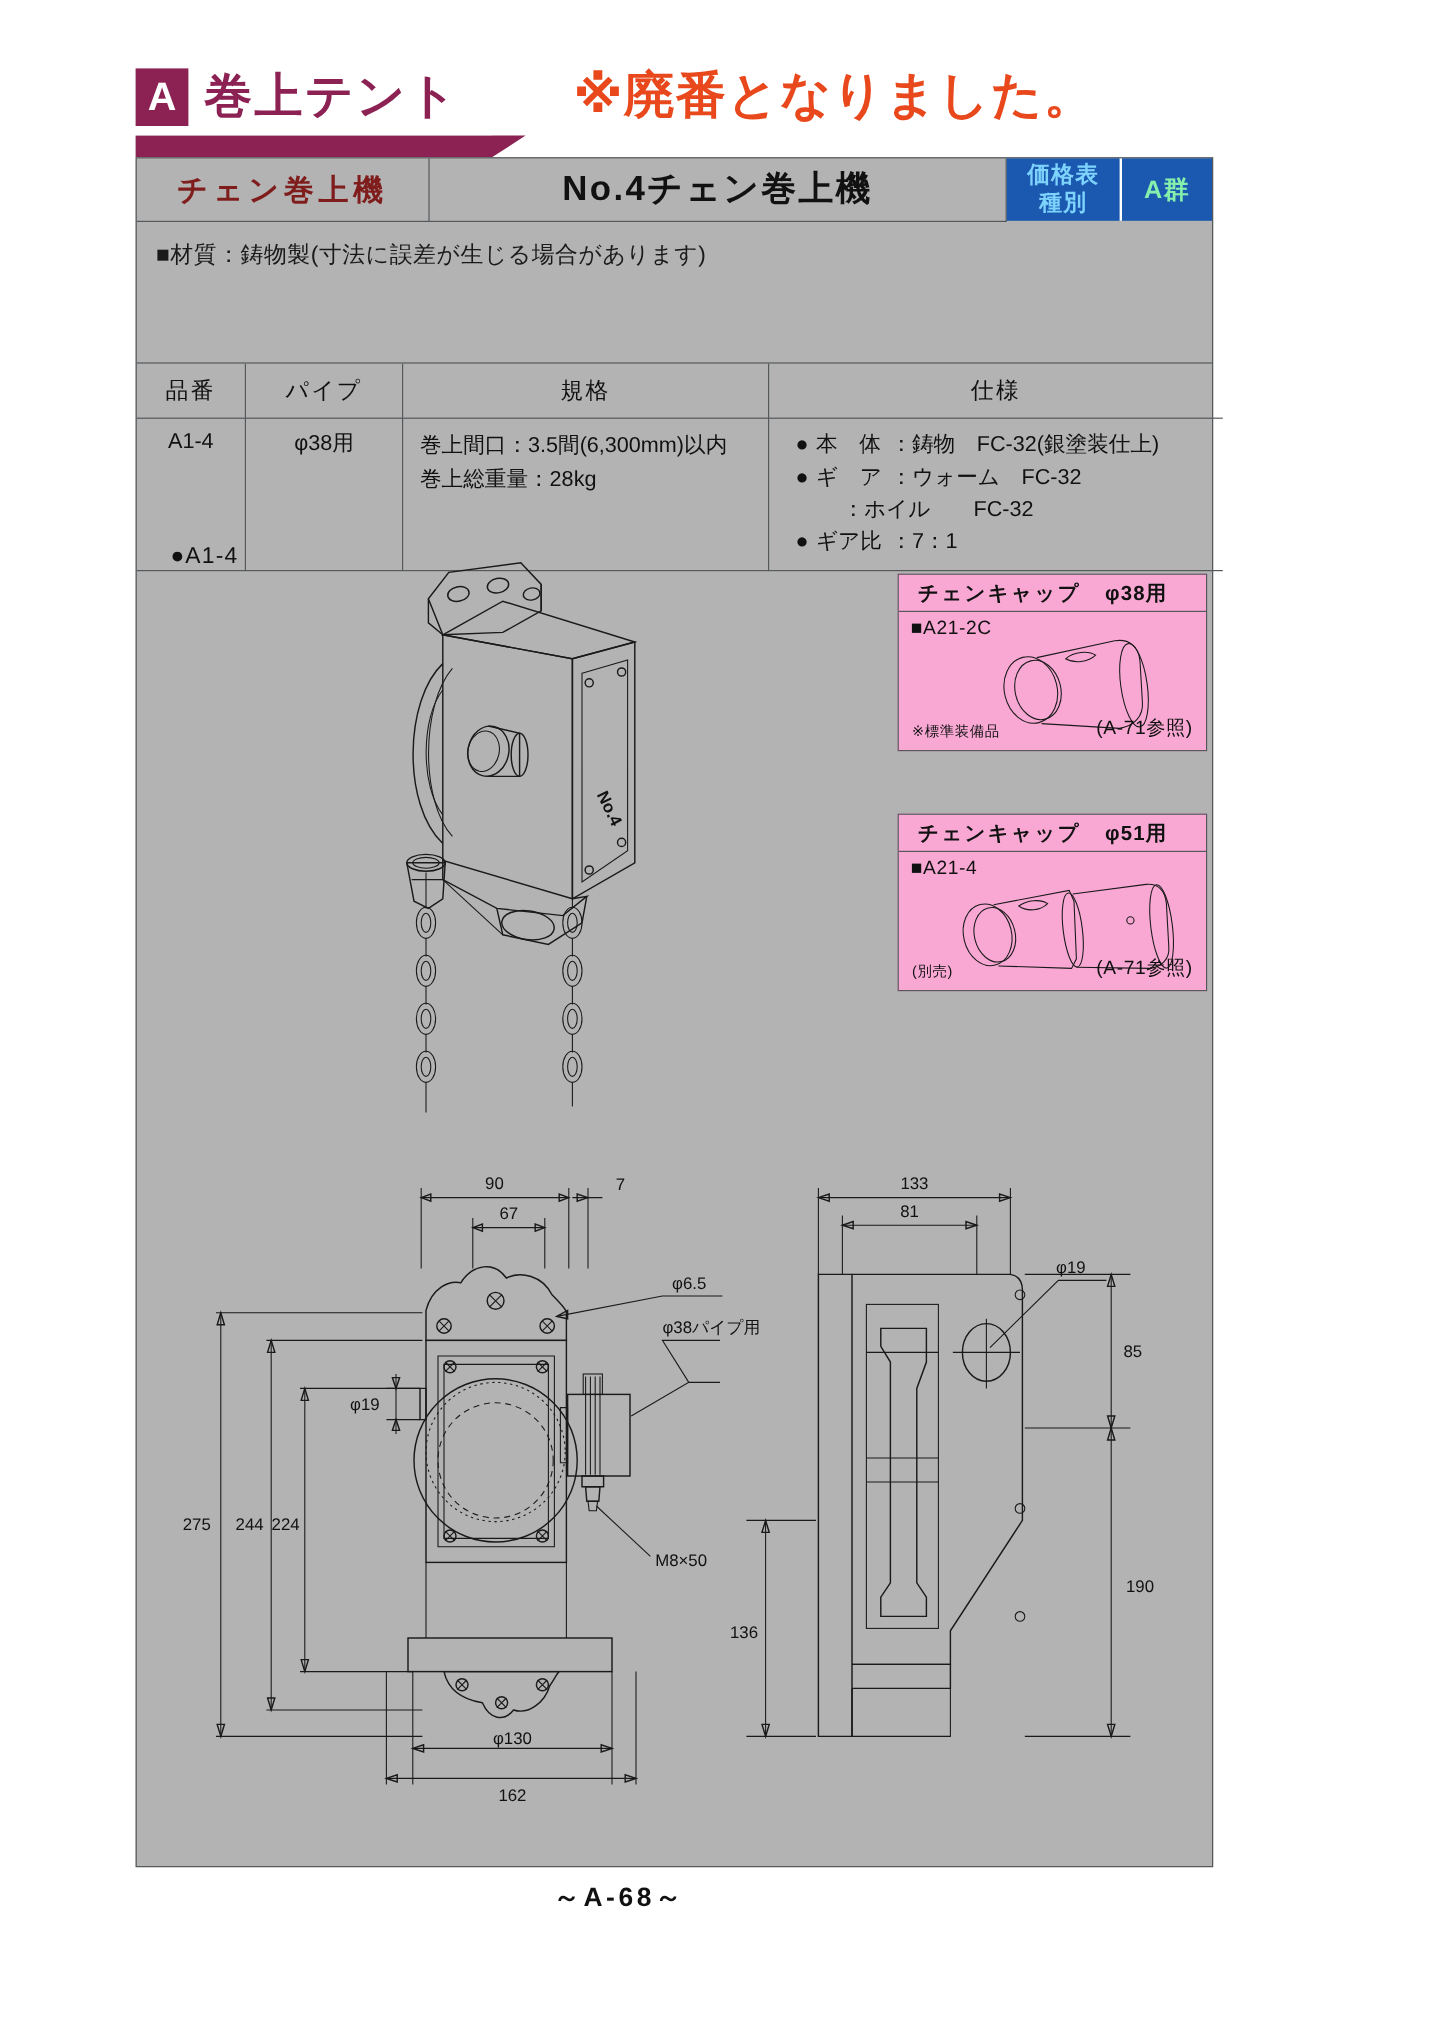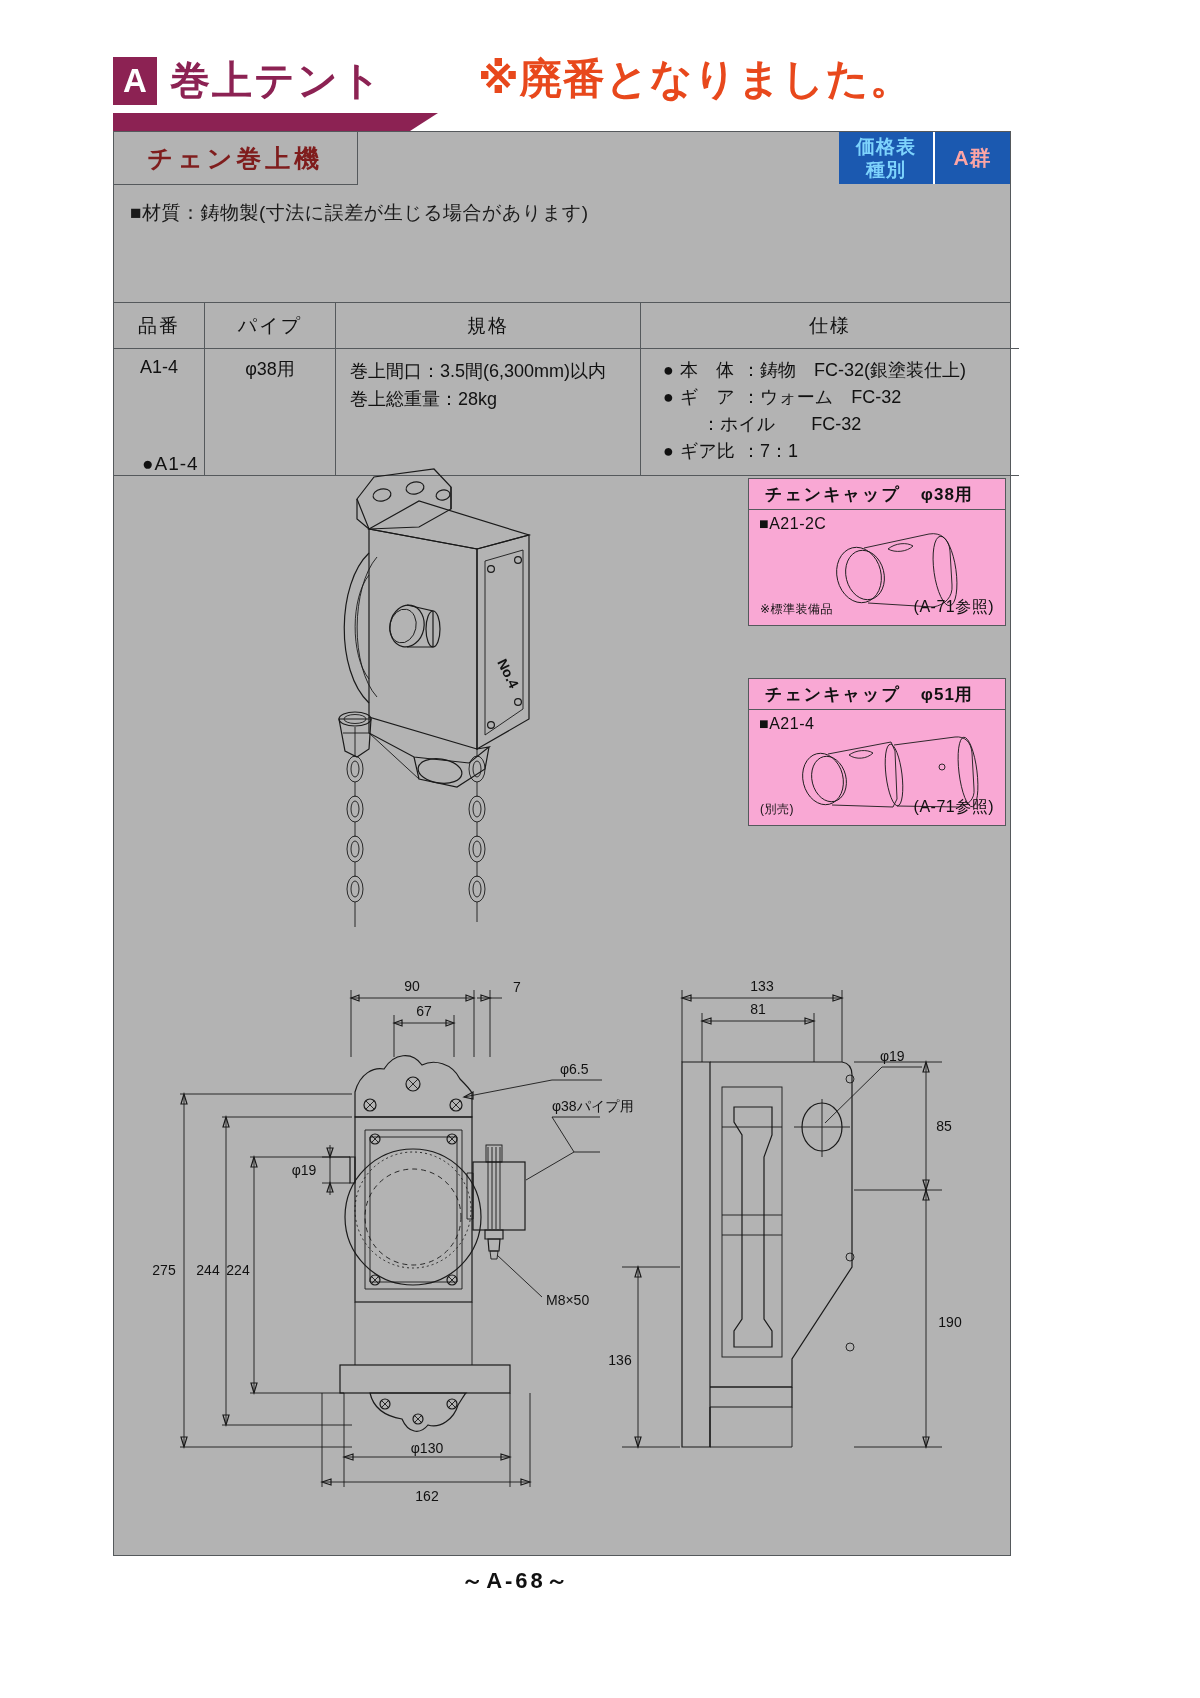--- a/index.html
+++ b/index.html
@@ -64,21 +64,21 @@
     font-size:29px;font-weight:bold;color:#111;letter-spacing:2px;
   }
   .price-type{
     position:absolute;left:725px;top:0;width:94px;height:52px;
     background:#1b59b0;color:#7dd3fc;border-right:2px solid #fff;
     display:flex;flex-direction:column;align-items:center;justify-content:center;
     font-size:19px;font-weight:bold;line-height:23px;letter-spacing:1px;
   }
   .group-cell{
     position:absolute;left:821px;top:0;width:75px;height:52px;
-    background:#1b59b0;color:#fca5a5;
+    background:#1b59b0;color:#86efac;
     display:flex;align-items:center;justify-content:center;
     font-size:21px;font-weight:bold;letter-spacing:1px;
   }
 
   
   .notes{position:absolute;left:16px;top:66px;width:800px;}
   .note-line{font-size:19px;color:#1a1a1a;line-height:30px;letter-spacing:0.5px;white-space:nowrap;}
   .note-line .seg2{display:inline-block;margin-left:36px;}
 
   
@@ -148,20 +148,21 @@
     <div class="cat-badge">A</div>
     <div class="cat-title">巻上テント</div>
     <div class="discontinued">※廃番となりました。</div>
     <div class="banner-bar"></div>
   </div>
 
   <div class="panel">
 
     <div class="title-row">
       <div class="title-cell-a">チェン巻上機</div>
+      <div class="title-cell-b">No.4チェン巻上機</div>
       <div class="price-type">
         <span>価格表</span>
         <span>種別</span>
       </div>
       <div class="group-cell">A群</div>
     </div>
 
     <div class="notes">
       <div class="note-line">■材質：鋳物製(寸法に誤差が生じる場合があります)</div>
     </div>

